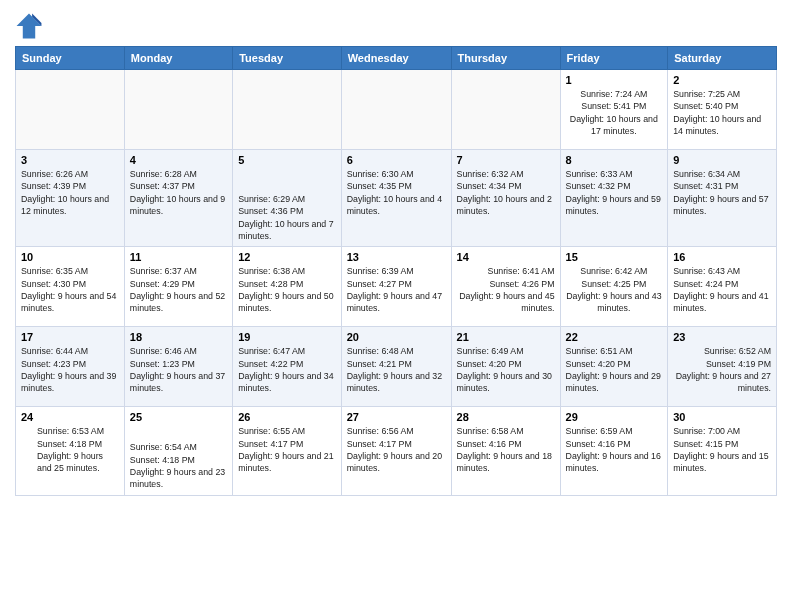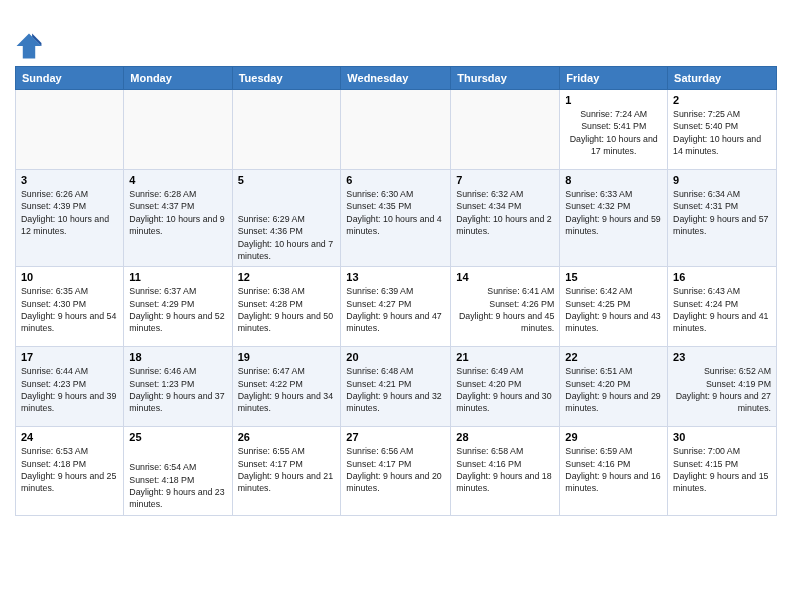--- a/index.html
+++ b/index.html
@@ -5,21 +5,21 @@
     * { margin: 0; padding: 0; box-sizing: border-box; }
     body {
       font-family: Arial, sans-serif;
       background: #fff;
       width: 792px;
       height: 612px;
       overflow: hidden;
     }
     .page {
       width: 792px;
-      padding: 28px 15px;
+      padding: 8px 15px;
     }
     .header-row {
       display: flex;
       align-items: flex-start;
       justify-content: space-between;
       margin-bottom: 6px;
     }
     .logo {
       display: flex;
       align-items: center;
@@ -218,21 +218,21 @@
 Daylight: 9 hours and 47 minutes.</div>
           </td>
           <td>
             <span class="day-num">14</span>
             <div class="day-info" style="white-space: pre-line; text-align: right;">Sunrise: 6:41 AM
 Sunset: 4:26 PM
 Daylight: 9 hours and 45 minutes.</div>
           </td>
           <td>
             <span class="day-num">15</span>
-            <div class="day-info" style="white-space: pre-line;">Sunrise: 6:42 AM
+            <div class="day-info" style="white-space: pre-line; text-align: center;">Sunrise: 6:42 AM
 Sunset: 4:25 PM
 Daylight: 9 hours and 43 minutes.</div>
           </td>
           <td>
             <span class="day-num">16</span>
             <div class="day-info" style="white-space: pre-line;">Sunrise: 6:43 AM
 Sunset: 4:24 PM
 Daylight: 9 hours and 41 minutes.</div>
           </td>
         </tr>
@@ -276,21 +276,21 @@
           <td>
             <span class="day-num">23</span>
             <div class="day-info" style="white-space: pre-line; text-align: right;">Sunrise: 6:52 AM
 Sunset: 4:19 PM
 Daylight: 9 hours and 27 minutes.</div>
           </td>
         </tr>
         <tr>
           <td>
             <span class="day-num">24</span>
-            <div class="day-info" style="white-space: pre-line;">Sunrise: 6:53 AM
+            <div class="day-info" style="white-space: pre-line; margin-left: 16px;">Sunrise: 6:53 AM
 Sunset: 4:18 PM
 Daylight: 9 hours and 25 minutes.</div>
           </td>
           <td>
             <span class="day-num">25</span>
             <div class="day-info" style="white-space: pre-line; margin-top: 18px;">Sunrise: 6:54 AM
 Sunset: 4:18 PM
 Daylight: 9 hours and 23 minutes.</div>
           </td>
           <td>

